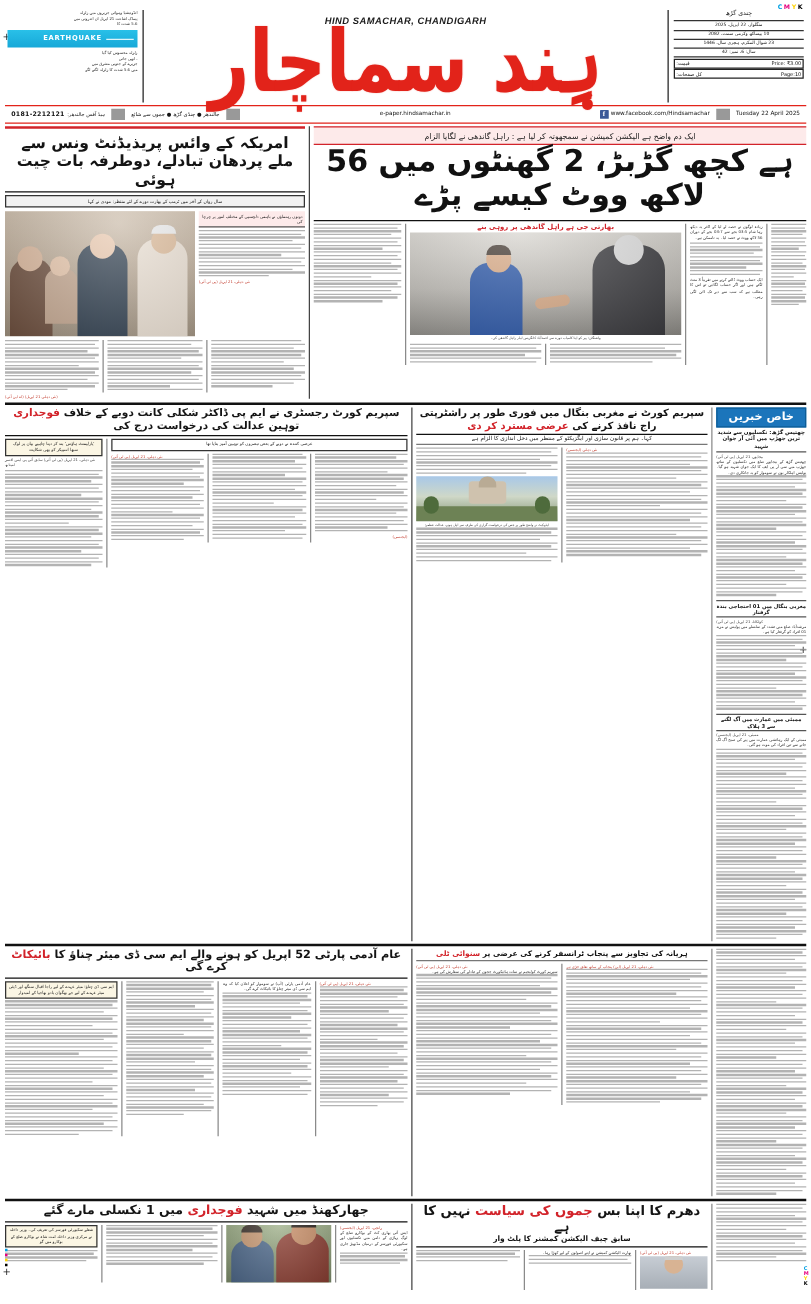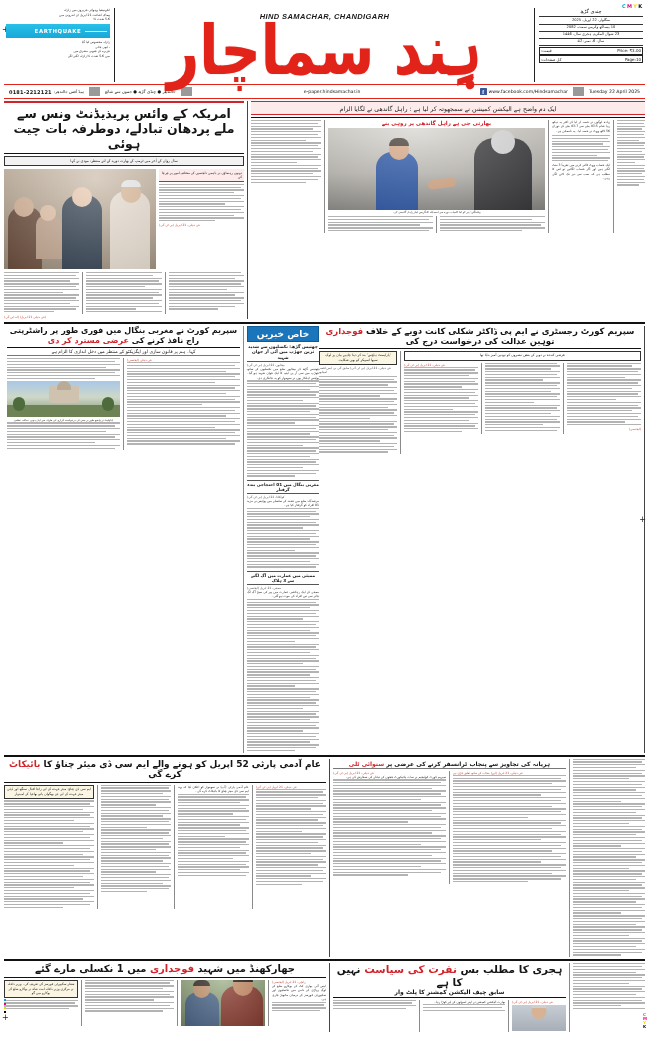--- a/index.html
+++ b/index.html
@@ -264,20 +264,21 @@
               <div class="tl s5"></div>
             </div>
         </div>
         <div class="byline" style="margin-top:1px;">(نئی دہلی 21 اپریل) (اے این آئی)</div>
       </div>
 
       <div style="flex:1;padding-left:3px;box-sizing:border-box;">
         <div class="pinkband">
           <div class="lead-kicker urdu">ایک دم واضح ہے الیکشن کمیشن نے سمجھوتہ کر لیا ہے : راہل گاندھی نے لگایا الزام</div>
         </div>
+        <div class="lead-hl urdu" style="padding-top:0;">ہے کچھ گڑبڑ، 2 گھنٹوں میں 65 لاکھ ووٹ کیسے پڑے</div>
         <div class="rule" style="margin:2px 0;"></div>
 
         <div style="display:flex;gap:3px;">
           <div style="flex:0 0 70px;">
             <div class="tl s1"></div>
               <div class="tl s2"></div>
               <div class="tl s1"></div>
               <div class="tl s3"></div>
             <div class="tl s1"></div>
               <div class="tl s2"></div>
@@ -377,20 +378,152 @@
               <div class="tl s4"></div>
           </div>
         </div>
       </div>
     </div>
 
     <div class="rule2" style="margin-top:3px;"></div>
 
     <div class="band" style="margin-top:2px;">
 
+      <div style="flex:0 0 326px;padding-right:3px;box-sizing:border-box;border-right:1px solid #444;">
+        <div class="sec-hl urdu" style="font-size:8.5px;border-bottom:1px solid #111;padding-bottom:1.5px;">
+          <span>سپریم کورٹ رجسٹری نے ایم پی ڈاکٹر شکلی کانت دوبے کے خلاف</span>
+          <span class="red">فوجداری</span>
+          <span>توہین عدالت کی درخواست درج کی</span>
+        </div>
+        <div style="display:flex;gap:3px;margin-top:2px;">
+          <div style="flex:0 0 78px;">
+            <div class="boxnote tintbox urdu" style="font-size:3.4px;">'پارلیمنٹ ہاؤس' بند کر دینا چاہیے بیان پر لوک سبھا اسپیکر کو بھی شکایت</div>
+            <div class="byline" style="color:#444;margin-top:1px;">نئی دہلی، 21 اپریل (پی ٹی آئی) سابق آئی پی ایس افسر امیتابھ</div>
+            <div class="tblock">
+              <div class="tl s1"></div>
+                <div class="tl s2"></div>
+                <div class="tl s1"></div>
+                <div class="tl s3"></div>
+              <div class="tl s1"></div>
+                <div class="tl s2"></div>
+                <div class="tl s1"></div>
+                <div class="tl s4"></div>
+              <div class="tl s1"></div>
+                <div class="tl s2"></div>
+                <div class="tl s1"></div>
+                <div class="tl s3"></div>
+              <div class="tl s1"></div>
+                <div class="tl s2"></div>
+                <div class="tl s1"></div>
+                <div class="tl s5"></div>
+              <div class="tl s1"></div>
+                <div class="tl s2"></div>
+                <div class="tl s1"></div>
+                <div class="tl s3"></div>
+              <div class="tl s1"></div>
+                <div class="tl s2"></div>
+                <div class="tl s1"></div>
+                <div class="tl s4"></div>
+              <div class="tl s1"></div>
+                <div class="tl s2"></div>
+                <div class="tl s1"></div>
+                <div class="tl s3"></div>
+            </div>
+          </div>
+          <div class="vr"></div>
+          <div style="flex:1;">
+            <div class="boxnote urdu" style="font-size:3.4px;">عرضی کنندہ نے دوبے کے بعض تبصروں کو توہین آمیز بتایا تھا</div>
+            <div style="display:flex;gap:3px;margin-top:2px;">
+              <div class="col">
+                <div class="byline">نئی دہلی، 21 اپریل (پی ٹی آئی)</div>
+                <div class="tl s1"></div>
+                  <div class="tl s2"></div>
+                  <div class="tl s1"></div>
+                  <div class="tl s3"></div>
+                <div class="tl s1"></div>
+                  <div class="tl s2"></div>
+                  <div class="tl s1"></div>
+                  <div class="tl s4"></div>
+                <div class="tl s1"></div>
+                  <div class="tl s2"></div>
+                  <div class="tl s1"></div>
+                  <div class="tl s3"></div>
+                <div class="tl s1"></div>
+                  <div class="tl s2"></div>
+                  <div class="tl s1"></div>
+                  <div class="tl s5"></div>
+                <div class="tl s1"></div>
+                  <div class="tl s2"></div>
+                  <div class="tl s1"></div>
+                  <div class="tl s3"></div>
+                <div class="tl s1"></div>
+                  <div class="tl s2"></div>
+                  <div class="tl s1"></div>
+                  <div class="tl s4"></div>
+              </div>
+              <div class="vr"></div>
+              <div class="col">
+                <div class="tl s2"></div>
+                  <div class="tl s1"></div>
+                  <div class="tl s3"></div>
+                  <div class="tl s1"></div>
+                <div class="tl s2"></div>
+                  <div class="tl s1"></div>
+                  <div class="tl s4"></div>
+                  <div class="tl s1"></div>
+                <div class="tl s2"></div>
+                  <div class="tl s1"></div>
+                  <div class="tl s3"></div>
+                  <div class="tl s1"></div>
+                <div class="tl s2"></div>
+                  <div class="tl s1"></div>
+                  <div class="tl s5"></div>
+                  <div class="tl s1"></div>
+                <div class="tl s2"></div>
+                  <div class="tl s1"></div>
+                  <div class="tl s3"></div>
+                  <div class="tl s1"></div>
+                <div class="tl s2"></div>
+                  <div class="tl s1"></div>
+                  <div class="tl s4"></div>
+                  <div class="tl s1"></div>
+                <div class="tl s2"></div>
+              </div>
+              <div class="vr"></div>
+              <div class="col">
+                <div class="tl s1"></div>
+                  <div class="tl s3"></div>
+                  <div class="tl s1"></div>
+                  <div class="tl s2"></div>
+                <div class="tl s1"></div>
+                  <div class="tl s4"></div>
+                  <div class="tl s1"></div>
+                  <div class="tl s2"></div>
+                <div class="tl s1"></div>
+                  <div class="tl s3"></div>
+                  <div class="tl s1"></div>
+                  <div class="tl s2"></div>
+                <div class="tl s1"></div>
+                  <div class="tl s5"></div>
+                  <div class="tl s1"></div>
+                  <div class="tl s2"></div>
+                <div class="tl s1"></div>
+                  <div class="tl s3"></div>
+                  <div class="tl s1"></div>
+                  <div class="tl s2"></div>
+                <div class="tl s1"></div>
+                  <div class="tl s4"></div>
+                  <div class="tl s1"></div>
+                <div class="byline red" style="margin-top:1px;text-align:right;">(ایجنسی)</div>
+              </div>
+            </div>
+          </div>
+        </div>
+      </div>
+
       <div style="flex:1;padding-left:3px;box-sizing:border-box;display:flex;gap:3px;">
 
         <div style="flex:1;">
           <div class="sec-hl urdu" style="font-size:8px;border-bottom:1px solid #111;padding-bottom:1.5px;">
             <span>سپریم کورٹ نے مغربی بنگال میں فوری طور پر راشٹرپتی راج نافذ کرنے کی</span>
             <span class="red">عرضی مسترد کر دی</span>
           </div>
           <div class="sec-hl urdu" style="font-size:4.6px;font-weight:400;border-bottom:.6px solid #777;padding:1px 0;">کہا۔ ہم پر قانون سازی اور ایگزیکٹو کے منتظر میں دخل اندازی کا الزام ہے</div>
           <div style="display:flex;gap:3px;margin-top:2px;">
             <div class="col">
@@ -589,152 +722,20 @@
               <div class="tl s2"></div>
               <div class="tl s1"></div>
               <div class="tl s4"></div>
             <div class="tl s1"></div>
               <div class="tl s2"></div>
               <div class="tl s1"></div>
               <div class="tl s3"></div>
             <div class="tl s1"></div>
               <div class="tl s2"></div>
               <div class="tl s5"></div>
-          </div>
-        </div>
-      </div>
-
-      <div style="flex:0 0 326px;padding-right:3px;box-sizing:border-box;border-right:1px solid #444;">
-        <div class="sec-hl urdu" style="font-size:8.5px;border-bottom:1px solid #111;padding-bottom:1.5px;">
-          <span>سپریم کورٹ رجسٹری نے ایم پی ڈاکٹر شکلی کانت دوبے کے خلاف</span>
-          <span class="red">فوجداری</span>
-          <span>توہین عدالت کی درخواست درج کی</span>
-        </div>
-        <div style="display:flex;gap:3px;margin-top:2px;">
-          <div style="flex:0 0 78px;">
-            <div class="boxnote tintbox urdu" style="font-size:3.4px;">'پارلیمنٹ ہاؤس' بند کر دینا چاہیے بیان پر لوک سبھا اسپیکر کو بھی شکایت</div>
-            <div class="byline" style="color:#444;margin-top:1px;">نئی دہلی، 21 اپریل (پی ٹی آئی) سابق آئی پی ایس افسر امیتابھ</div>
-            <div class="tblock">
-              <div class="tl s1"></div>
-                <div class="tl s2"></div>
-                <div class="tl s1"></div>
-                <div class="tl s3"></div>
-              <div class="tl s1"></div>
-                <div class="tl s2"></div>
-                <div class="tl s1"></div>
-                <div class="tl s4"></div>
-              <div class="tl s1"></div>
-                <div class="tl s2"></div>
-                <div class="tl s1"></div>
-                <div class="tl s3"></div>
-              <div class="tl s1"></div>
-                <div class="tl s2"></div>
-                <div class="tl s1"></div>
-                <div class="tl s5"></div>
-              <div class="tl s1"></div>
-                <div class="tl s2"></div>
-                <div class="tl s1"></div>
-                <div class="tl s3"></div>
-              <div class="tl s1"></div>
-                <div class="tl s2"></div>
-                <div class="tl s1"></div>
-                <div class="tl s4"></div>
-              <div class="tl s1"></div>
-                <div class="tl s2"></div>
-                <div class="tl s1"></div>
-                <div class="tl s3"></div>
-            </div>
-          </div>
-          <div class="vr"></div>
-          <div style="flex:1;">
-            <div class="boxnote urdu" style="font-size:3.4px;">عرضی کنندہ نے دوبے کے بعض تبصروں کو توہین آمیز بتایا تھا</div>
-            <div style="display:flex;gap:3px;margin-top:2px;">
-              <div class="col">
-                <div class="byline">نئی دہلی، 21 اپریل (پی ٹی آئی)</div>
-                <div class="tl s1"></div>
-                  <div class="tl s2"></div>
-                  <div class="tl s1"></div>
-                  <div class="tl s3"></div>
-                <div class="tl s1"></div>
-                  <div class="tl s2"></div>
-                  <div class="tl s1"></div>
-                  <div class="tl s4"></div>
-                <div class="tl s1"></div>
-                  <div class="tl s2"></div>
-                  <div class="tl s1"></div>
-                  <div class="tl s3"></div>
-                <div class="tl s1"></div>
-                  <div class="tl s2"></div>
-                  <div class="tl s1"></div>
-                  <div class="tl s5"></div>
-                <div class="tl s1"></div>
-                  <div class="tl s2"></div>
-                  <div class="tl s1"></div>
-                  <div class="tl s3"></div>
-                <div class="tl s1"></div>
-                  <div class="tl s2"></div>
-                  <div class="tl s1"></div>
-                  <div class="tl s4"></div>
-              </div>
-              <div class="vr"></div>
-              <div class="col">
-                <div class="tl s2"></div>
-                  <div class="tl s1"></div>
-                  <div class="tl s3"></div>
-                  <div class="tl s1"></div>
-                <div class="tl s2"></div>
-                  <div class="tl s1"></div>
-                  <div class="tl s4"></div>
-                  <div class="tl s1"></div>
-                <div class="tl s2"></div>
-                  <div class="tl s1"></div>
-                  <div class="tl s3"></div>
-                  <div class="tl s1"></div>
-                <div class="tl s2"></div>
-                  <div class="tl s1"></div>
-                  <div class="tl s5"></div>
-                  <div class="tl s1"></div>
-                <div class="tl s2"></div>
-                  <div class="tl s1"></div>
-                  <div class="tl s3"></div>
-                  <div class="tl s1"></div>
-                <div class="tl s2"></div>
-                  <div class="tl s1"></div>
-                  <div class="tl s4"></div>
-                  <div class="tl s1"></div>
-                <div class="tl s2"></div>
-              </div>
-              <div class="vr"></div>
-              <div class="col">
-                <div class="tl s1"></div>
-                  <div class="tl s3"></div>
-                  <div class="tl s1"></div>
-                  <div class="tl s2"></div>
-                <div class="tl s1"></div>
-                  <div class="tl s4"></div>
-                  <div class="tl s1"></div>
-                  <div class="tl s2"></div>
-                <div class="tl s1"></div>
-                  <div class="tl s3"></div>
-                  <div class="tl s1"></div>
-                  <div class="tl s2"></div>
-                <div class="tl s1"></div>
-                  <div class="tl s5"></div>
-                  <div class="tl s1"></div>
-                  <div class="tl s2"></div>
-                <div class="tl s1"></div>
-                  <div class="tl s3"></div>
-                  <div class="tl s1"></div>
-                  <div class="tl s2"></div>
-                <div class="tl s1"></div>
-                  <div class="tl s4"></div>
-                  <div class="tl s1"></div>
-                <div class="byline red" style="margin-top:1px;text-align:right;">(ایجنسی)</div>
-              </div>
-            </div>
           </div>
         </div>
       </div>
     </div>
 
     <div class="rule2" style="margin-top:2px;"></div>
 
     <div class="band" style="margin-top:2px;">
 
       <div style="flex:0 0 326px;padding-right:3px;box-sizing:border-box;border-right:1px solid #444;">
@@ -1133,22 +1134,22 @@
               <div class="tl s1"></div>
               <div class="tl s3"></div>
 
           </div>
         </div>
       </div>
 
       <div style="flex:1;padding-left:3px;box-sizing:border-box;display:flex;gap:3px;">
         <div style="flex:1;">
           <div class="sec-hl urdu" style="font-size:10.5px;">
-            <span>ہجری کا مطلب بس</span>
-            <span class="red">نفرت کی سیاست</span>
+            <span>دھرم کا اپنا بس</span>
+            <span class="red">جموں کی سیاست</span>
             <span>نہیں کا ہے</span>
           </div>
           <div class="sec-hl urdu" style="font-size:6px;border-bottom:1px solid #111;padding-bottom:1px;">سابق چیف الیکشن کمشنر کا پلٹ وار</div>
           <div style="display:flex;gap:3px;margin-top:2px;">
             <div class="col">
               <div class="tl s1"></div>
                 <div class="tl s2"></div>
                 <div class="tl s1"></div>
                 <div class="tl s3"></div>
 

